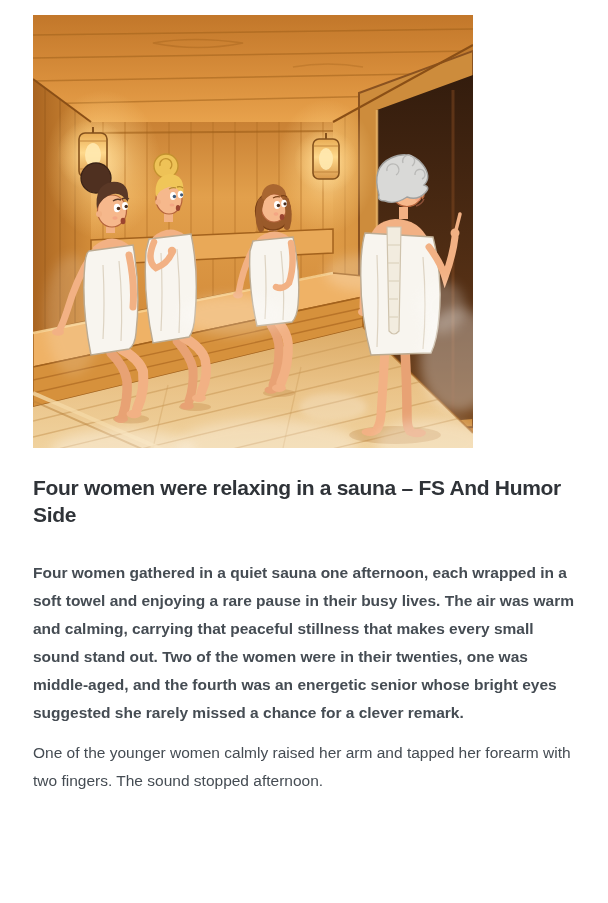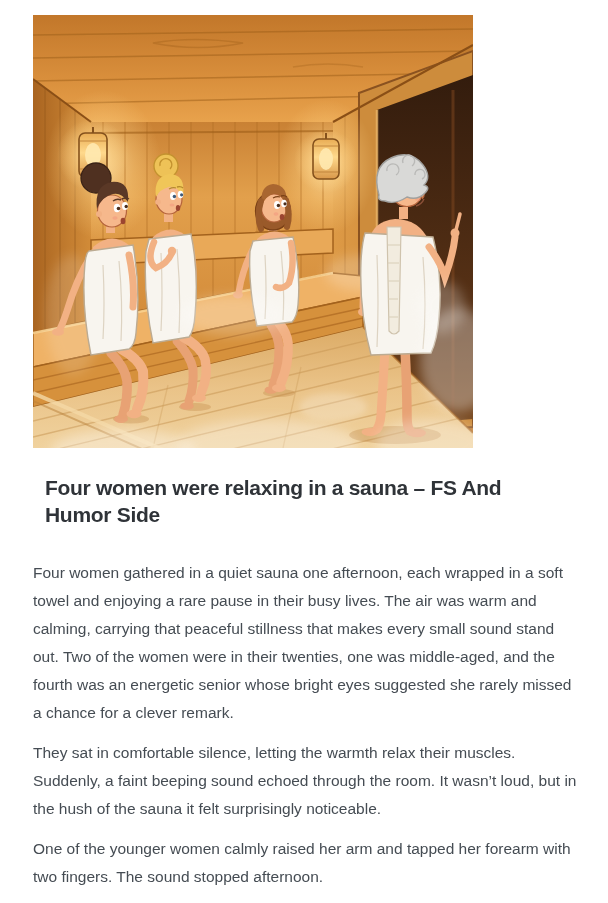--- a/index.html
+++ b/index.html
@@ -5,29 +5,29 @@
   html,body{margin:0;padding:0;}
   body{
     width:608px;height:903px;background:#ffffff;overflow:hidden;
     font-family:"Liberation Sans",sans-serif;
     -webkit-font-smoothing:antialiased;
   }
   .content{padding:15px 30px 0 33px;}
   figure.hero{margin:0;width:440px;height:433px;}
   figure.hero svg{display:block;width:440px;height:433px;}
   h1.title{
-    margin:26px 12px 0;
+    margin:26px 0 0;
     font-size:21px;line-height:27px;font-weight:700;
     letter-spacing:-0.3px;color:#2f3338;
   }
   p.body-par{
     margin:12px 0 0;max-width:545px;
     font-size:15.5px;line-height:28px;color:#454c53;
   }
-  p.body-par.lead{margin-top:31px;}
+  p.body-par.lead{margin-top:31px;font-weight:bold;}
 </style>
 </head>
 <body>
 
 <main class="content">
 
   <figure class="hero">
     <svg viewBox="0 0 440 433" role="img" xmlns="http://www.w3.org/2000/svg" aria-label="Cartoon of four women wrapped in white towels in a wooden sauna: a brunette, a blonde and a middle-aged woman sit on a bench looking at a smiling gray-haired senior woman standing by the door and pointing a finger up">
       <defs>
         <linearGradient id="ceilG" x1="0" y1="0" x2="0" y2="1">
@@ -321,16 +321,15 @@
         <ellipse cx="408" cy="292" rx="24" ry="26" opacity="0.24" filter="url(#blur6)"></ellipse>
         <ellipse cx="398" cy="428" rx="55" ry="24" opacity="0.3" filter="url(#blur6)"></ellipse>
         <ellipse cx="300" cy="392" rx="34" ry="14" opacity="0.22" filter="url(#blur3)"></ellipse>
       </g>
     </svg>
   </figure>
 
   <h1 class="title">Four women were relaxing in a sauna – FS And Humor Side</h1>
 
   <p class="body-par lead">Four women gathered in a quiet sauna one afternoon, each wrapped in a soft towel and enjoying a rare pause in their busy lives. The air was warm and calming, carrying that peaceful stillness that makes every small sound stand out. Two of the women were in their twenties, one was middle-aged, and the fourth was an energetic senior whose bright eyes suggested she rarely missed a chance for a clever remark.</p>
-  <p class="body-par">They sat in comfortable silence, letting the warmth relax their muscles. Suddenly, a faint beeping sound echoed through the room. It wasn’t loud, but in the hush of the sauna it felt surprisingly noticeable.</p>
   <p class="body-par">One of the younger women calmly raised her arm and tapped her forearm with two fingers. The sound stopped afternoon.</p>
 
 </main>
 
 </body></html>

